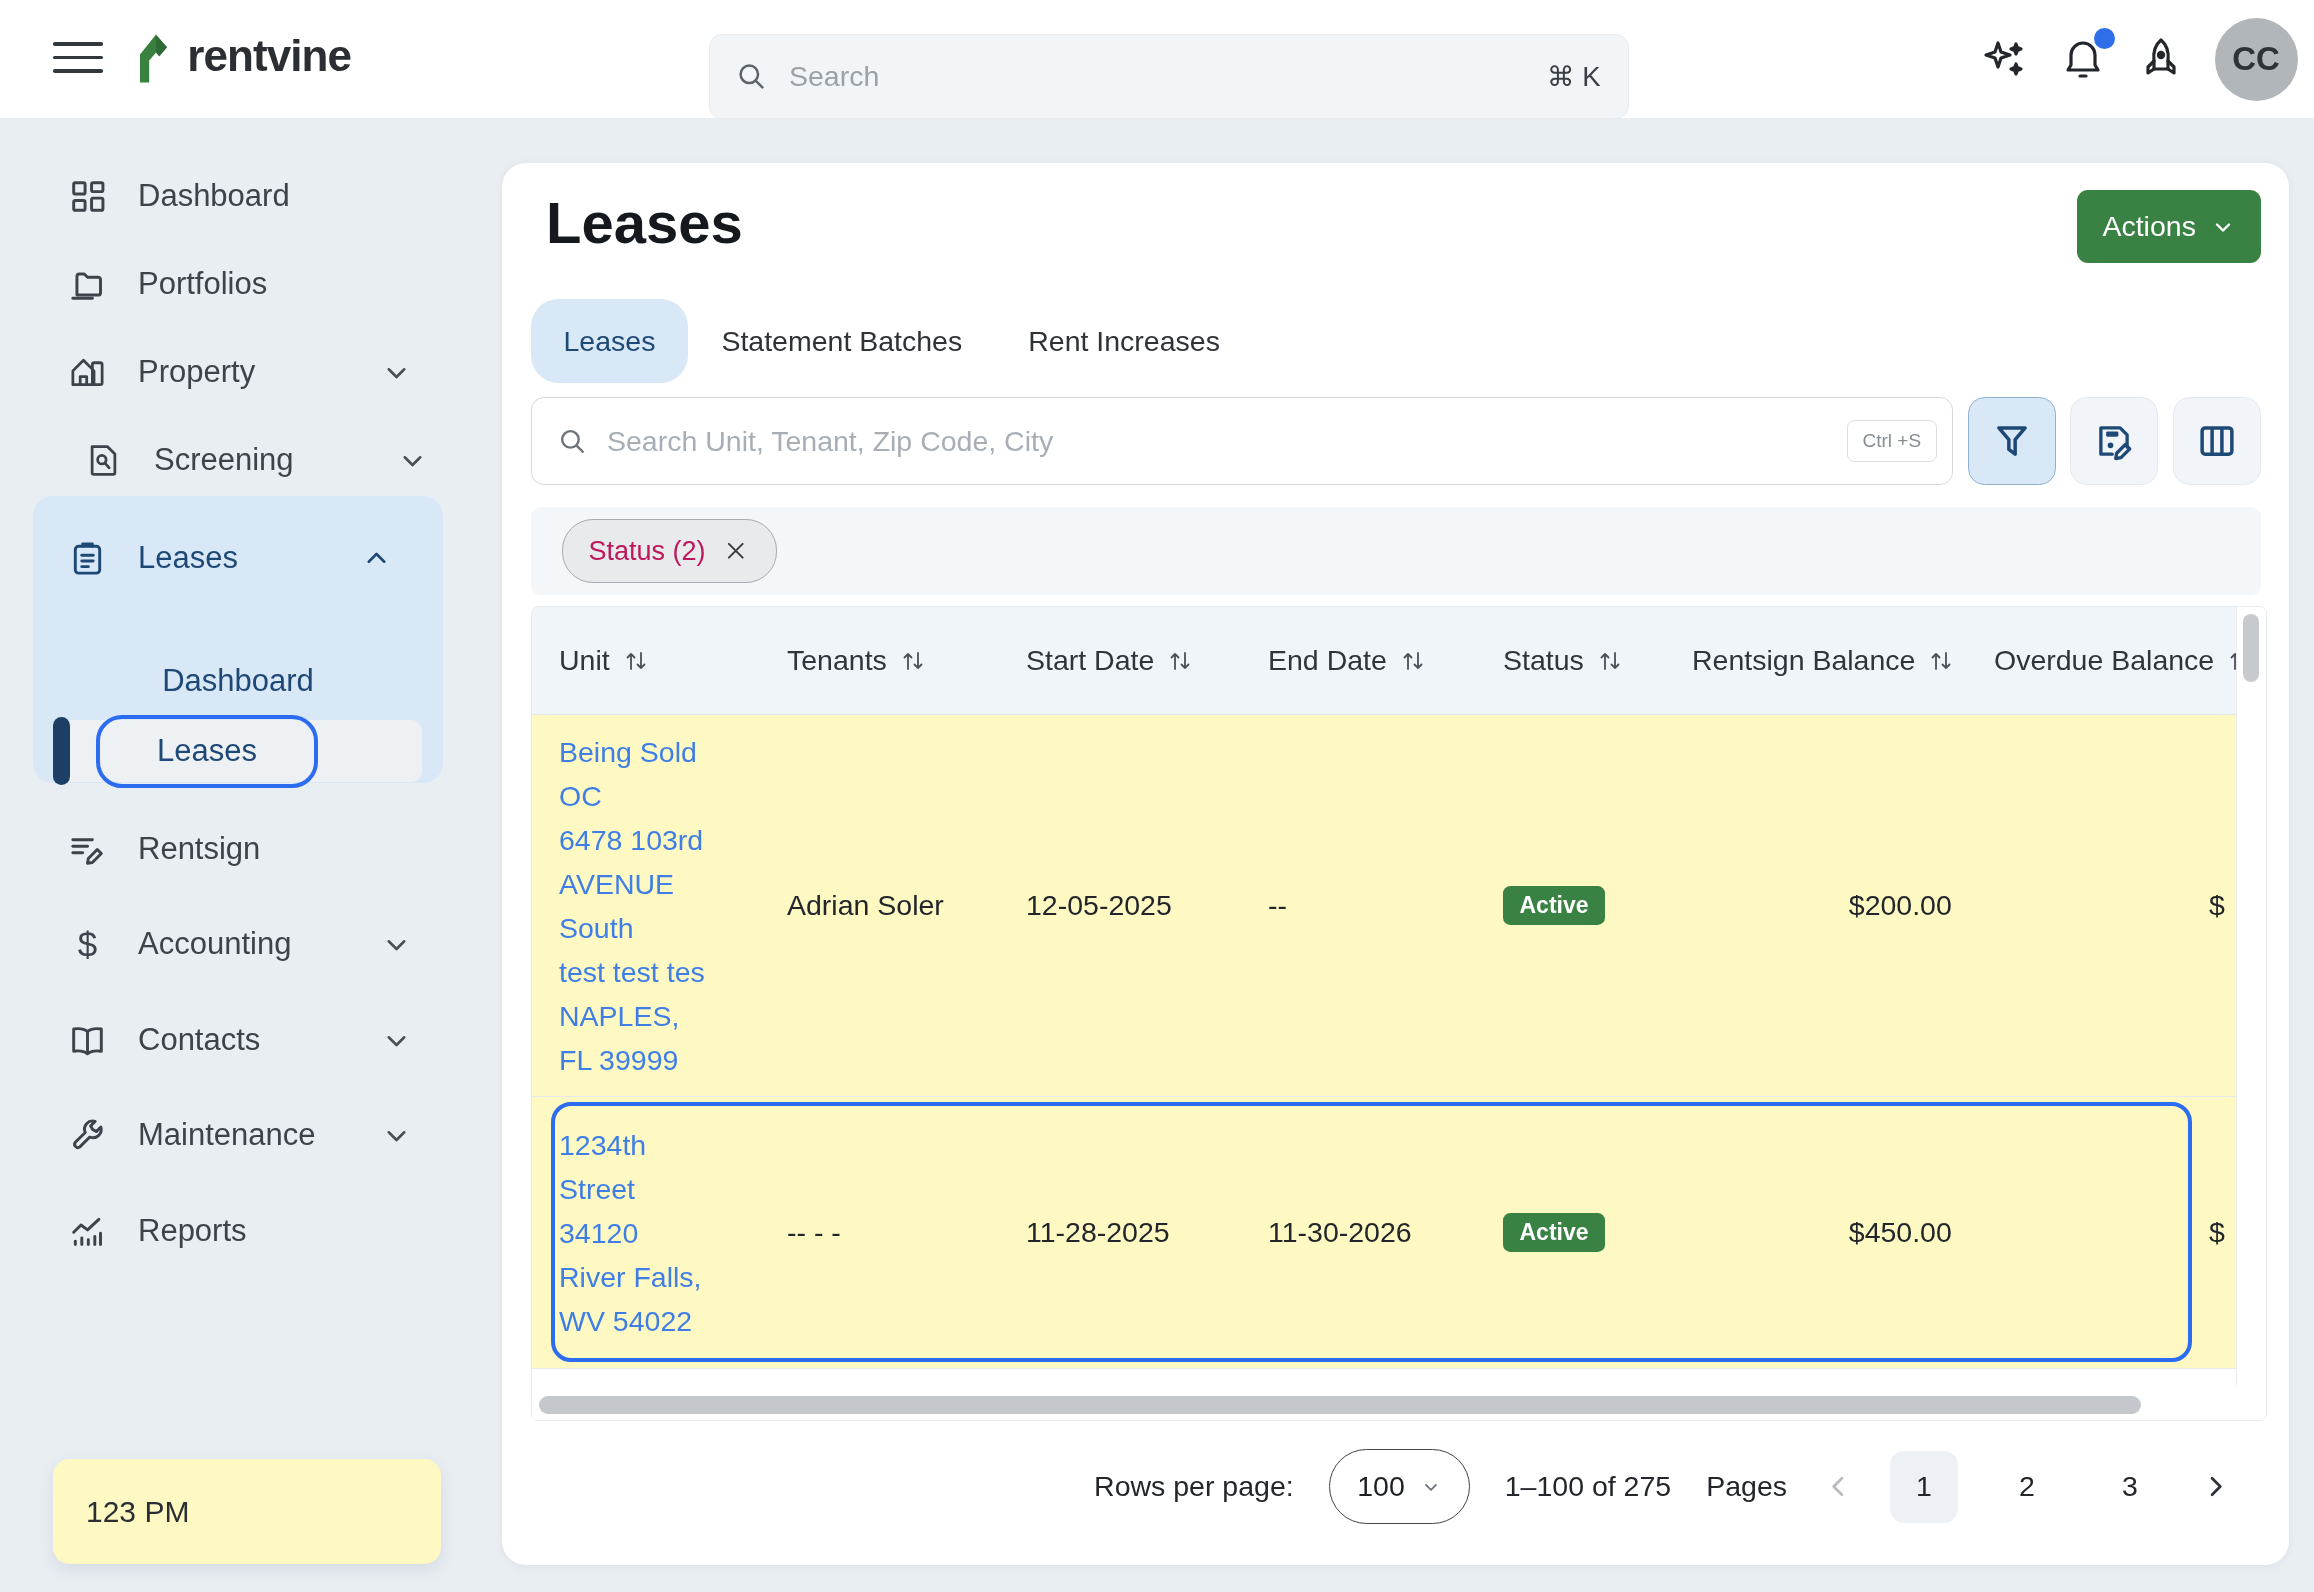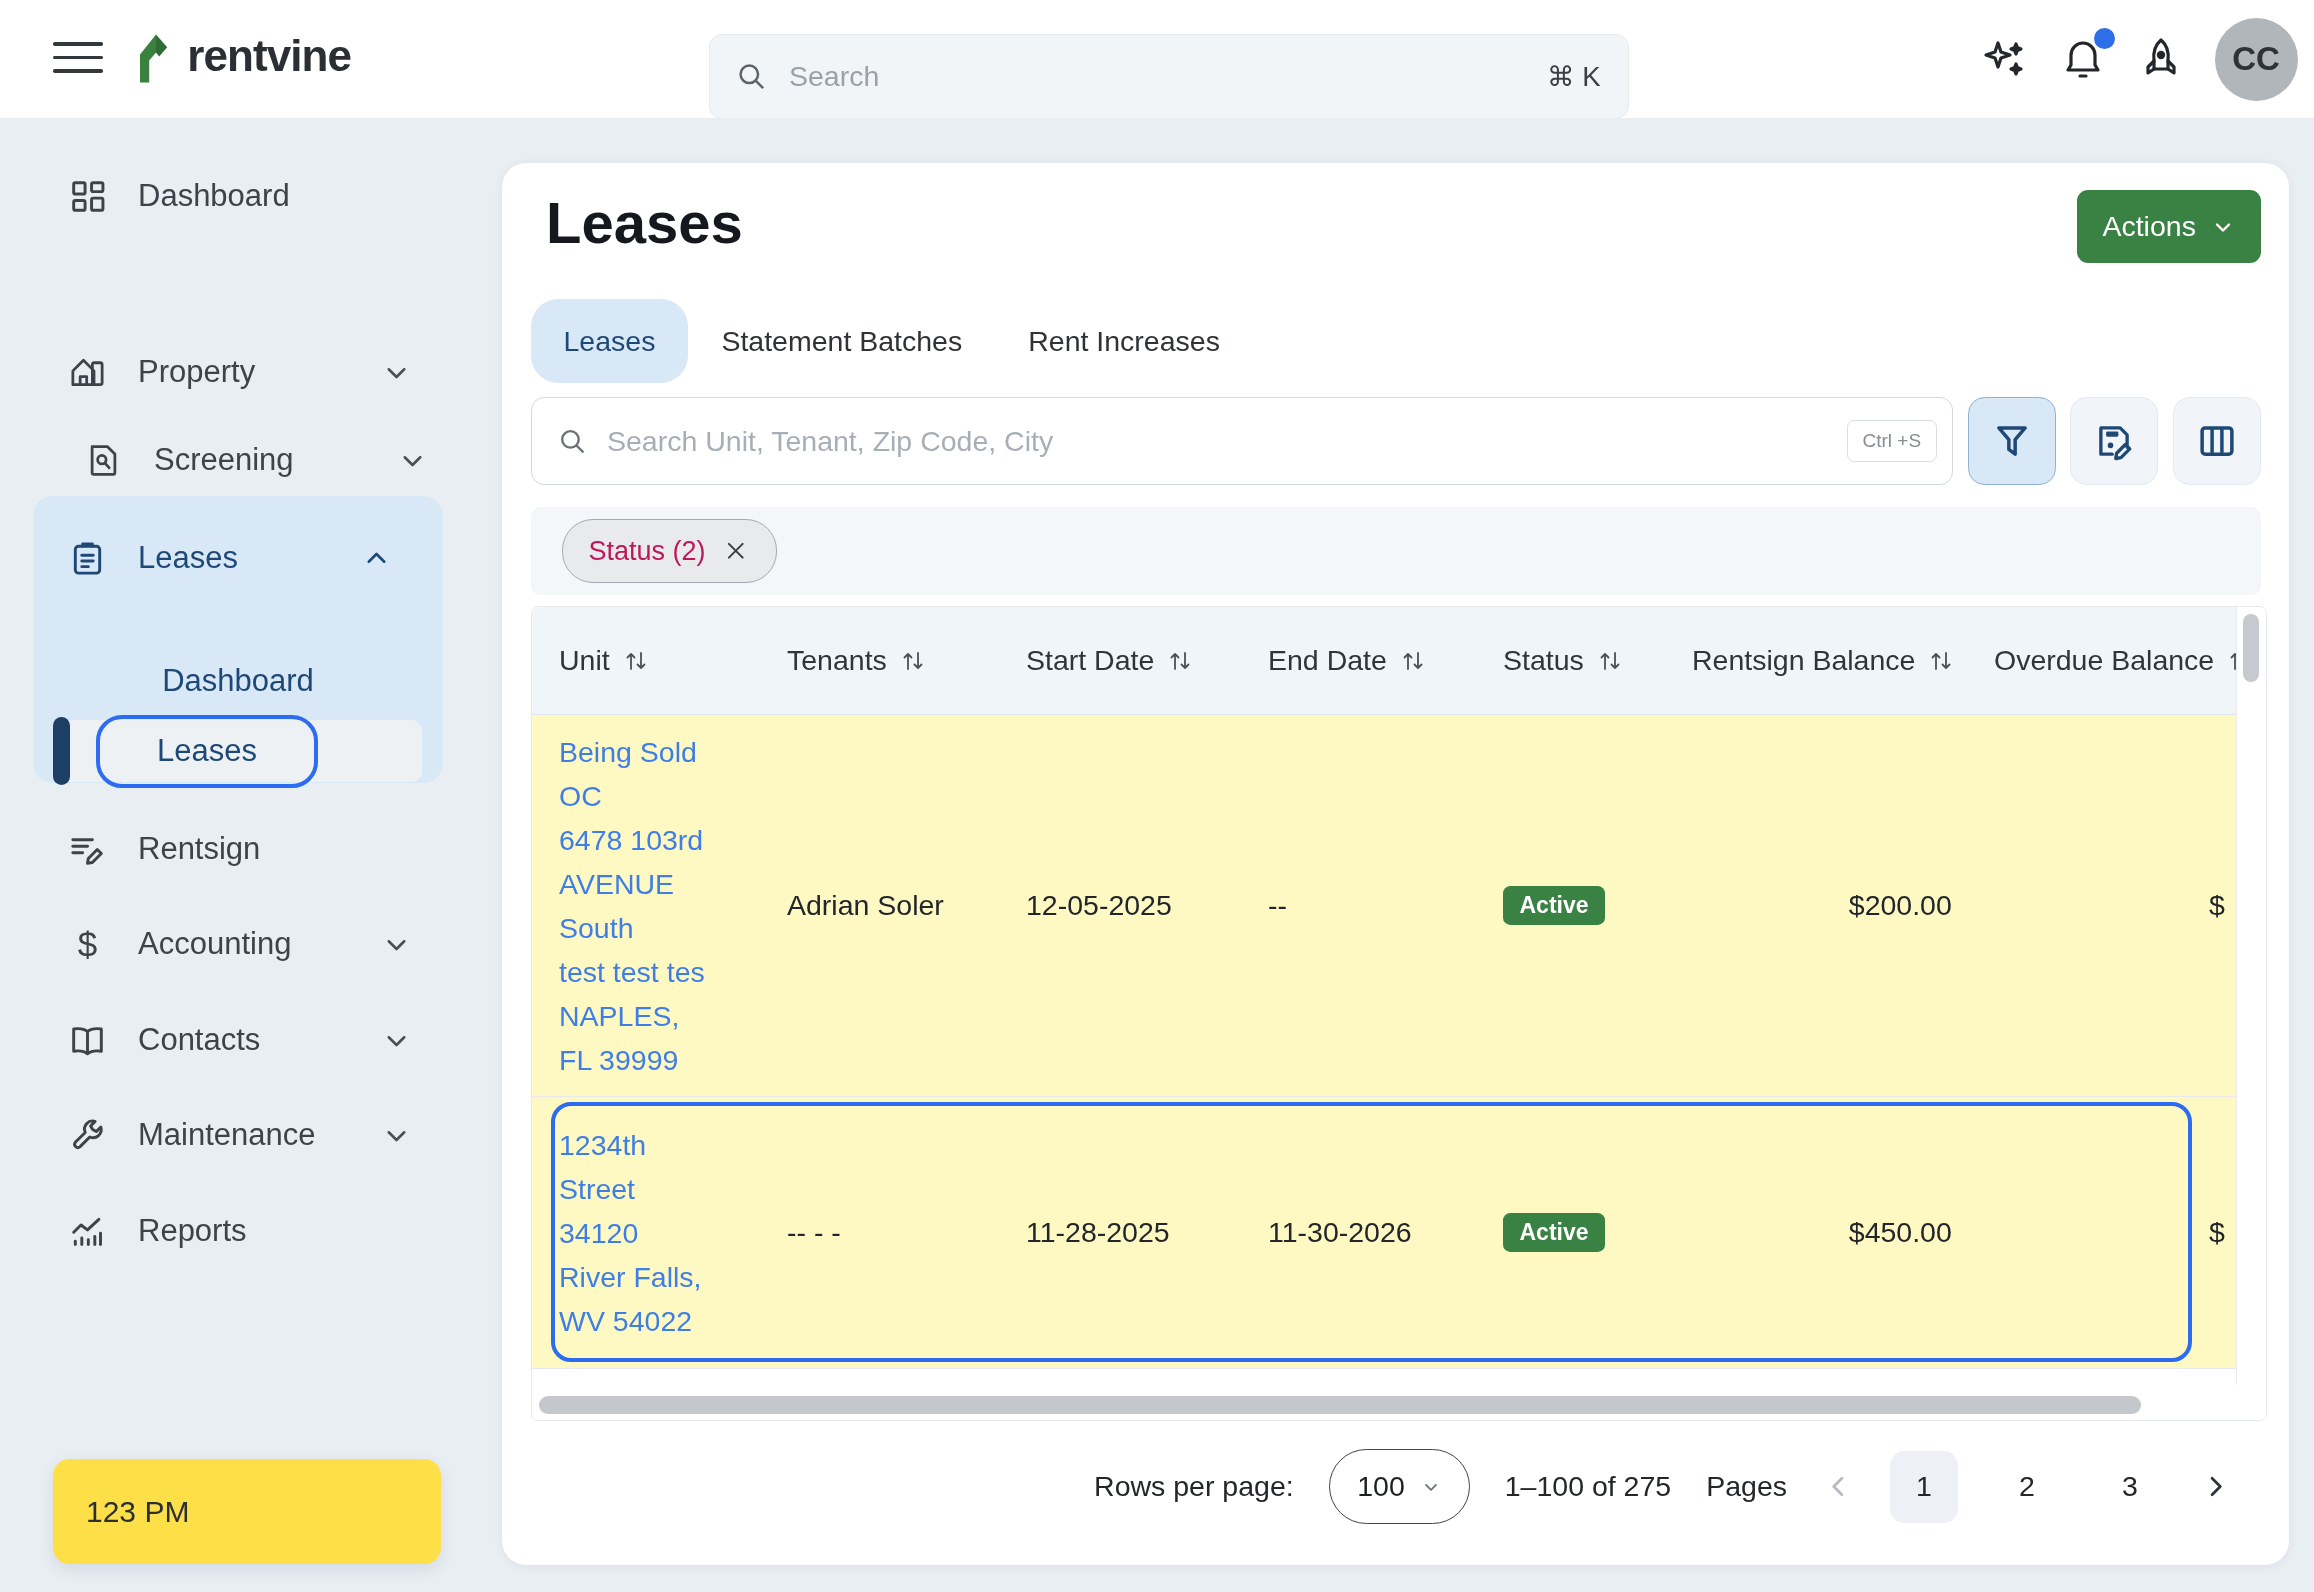--- a/index.html
+++ b/index.html
@@ -35,21 +35,21 @@
   .dollar-glyph{font-size:35px;line-height:1;color:#3d434a;}
   .leases-group{position:absolute;left:33px;top:378px;width:410px;height:287px;background:#d9e8f6;border-radius:20px;}
   .leases-group .nav-item{width:410px;left:0;top:18.4px;color:#1e4976;}
   .leases-group .nav-item .nico{margin-left:35px;color:#1e4976;}
   .leases-group .nav-item .nchev{right:51px;color:#1e4976;}
   .sub-dash{position:absolute;left:0;top:167px;width:410px;text-align:center;font-size:31px;color:#1e4976;cursor:pointer;}
   .sub-pill{position:absolute;left:20px;top:224px;width:369px;height:62px;background:#eef1f4;border-radius:11px;cursor:pointer;}
   .sub-bar{position:absolute;left:0;top:-2.8px;width:17.4px;height:68px;background:#1d3f66;border-radius:9.2px;}
   .sub-ring{position:absolute;left:43px;top:-5.5px;width:222px;height:73px;border:4.6px solid #2b6cf0;border-radius:26px;box-sizing:border-box;display:flex;align-items:center;justify-content:center;}
   .sub-ring .sub-label{font-size:31px;color:#1e4976;}
-  .org-card{position:absolute;left:53px;top:1341px;width:388px;height:105px;background:#fde047;border-radius:16.5px;box-shadow:0 5.5px 14.7px rgba(40,60,80,.10);display:flex;align-items:center;}
+  .org-card{position:absolute;left:53px;top:1341px;width:388px;height:105px;background:#fef9c3;border-radius:16.5px;box-shadow:0 5.5px 14.7px rgba(40,60,80,.10);display:flex;align-items:center;}
   .org-card span{margin-left:33px;font-size:30px;color:#2b2f34;}
 
   
   .card{position:absolute;left:502px;top:163px;width:1787px;height:1402px;background:#ffffff;border-radius:24px;box-shadow:0 1.8px 9.2px rgba(31,41,55,.06);}
   .page-title{position:absolute;left:44px;top:26px;font-size:58px;font-weight:650;color:#15181c;margin:0;}
   .actions-btn{position:absolute;right:28.5px;top:27px;width:184px;height:73px;background:#3a8144;border:none;border-radius:11px;color:#fff;font-size:28.5px;font-family:inherit;display:flex;align-items:center;justify-content:center;gap:14.7px;cursor:pointer;}
   .tabs{position:absolute;left:28.5px;top:136px;height:84px;display:flex;align-items:center;}
   .tab{height:84px;display:flex;align-items:center;padding:0 33px;font-size:28.5px;color:#2f3237;border:none;background:none;font-family:inherit;cursor:pointer;}
   .tab.active{background:#d8e8f6;color:#1e4976;border-radius:27.5px;}
   .search-row-input{position:absolute;left:28.5px;top:234px;width:1422px;height:88px;border:1.8px solid #d3d9de;border-radius:13px;box-sizing:border-box;display:flex;align-items:center;background:#fff;}
@@ -153,20 +153,29 @@
       <svg width="39" height="39" viewBox="0 0 24 24" fill="none" stroke="currentColor" stroke-width="1.8">
         <rect x="3.5" y="3.5" width="7" height="7" rx="1"></rect>
           <rect x="14.5" y="3.5" width="7" height="5.5" rx="1"></rect>
         <rect x="3.5" y="14.5" width="7" height="6" rx="1"></rect>
           <rect x="14.5" y="13" width="7" height="7.5" rx="1"></rect>
       </svg>
       </span>
     <span class="nlabel">Dashboard</span>
   </div>
 
+  <div class="nav-item" style="top:122px;">
+    <span class="nico">
+      <svg width="39" height="39" viewBox="0 0 24 24" fill="none" stroke="currentColor" stroke-width="1.8" stroke-linejoin="round">
+        <path d="M5.5 18.5 h13 a1.5 1.5 0 0 0 1.5 -1.5 V9 a1.5 1.5 0 0 0 -1.5 -1.5 h-6.5 L10 5.5 H7 A1.5 1.5 0 0 0 5.5 7 Z"></path>
+        <path d="M3 20.5 h12" stroke-linecap="round"></path>
+      </svg>
+      </span>
+    <span class="nlabel">Portfolios</span>
+  </div>
 
   <div class="nav-item" style="top:210px;">
     <span class="nico">
       <svg width="39" height="39" viewBox="0 0 24 24" fill="none" stroke="currentColor" stroke-width="1.7" stroke-linejoin="round">
         <path d="M3 11 L9.5 4.5 L16 11 V19.5 H3 Z"></path>
           <path d="M7.5 19.5 V14.5 h4 v5"></path>
         <rect x="15" y="6" width="6" height="13.5" rx="1.2"></rect>
       </svg>
       </span>
     <span class="nlabel">Property</span>

